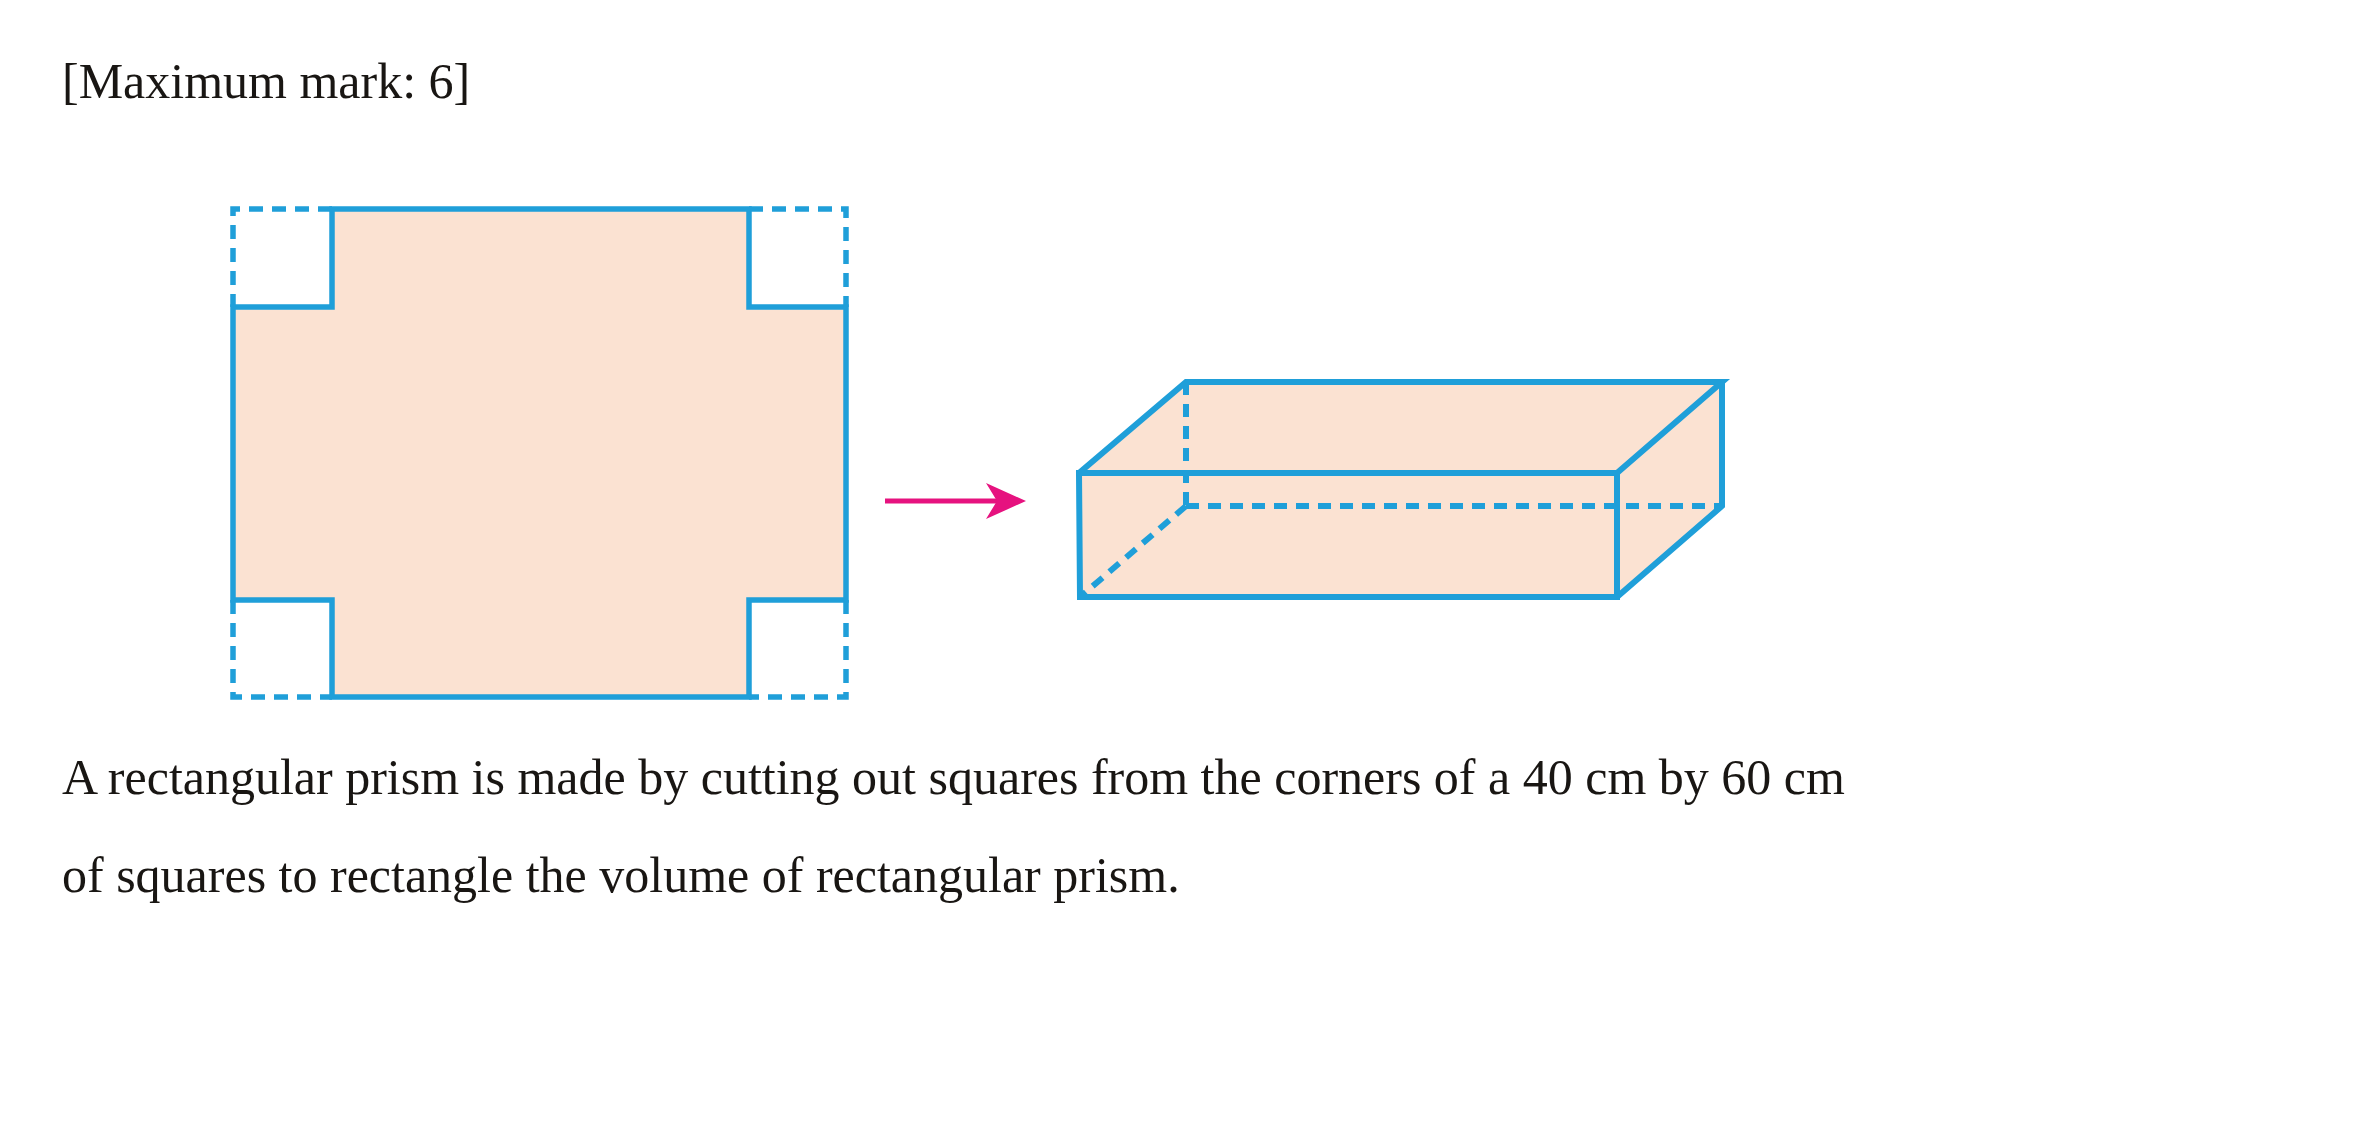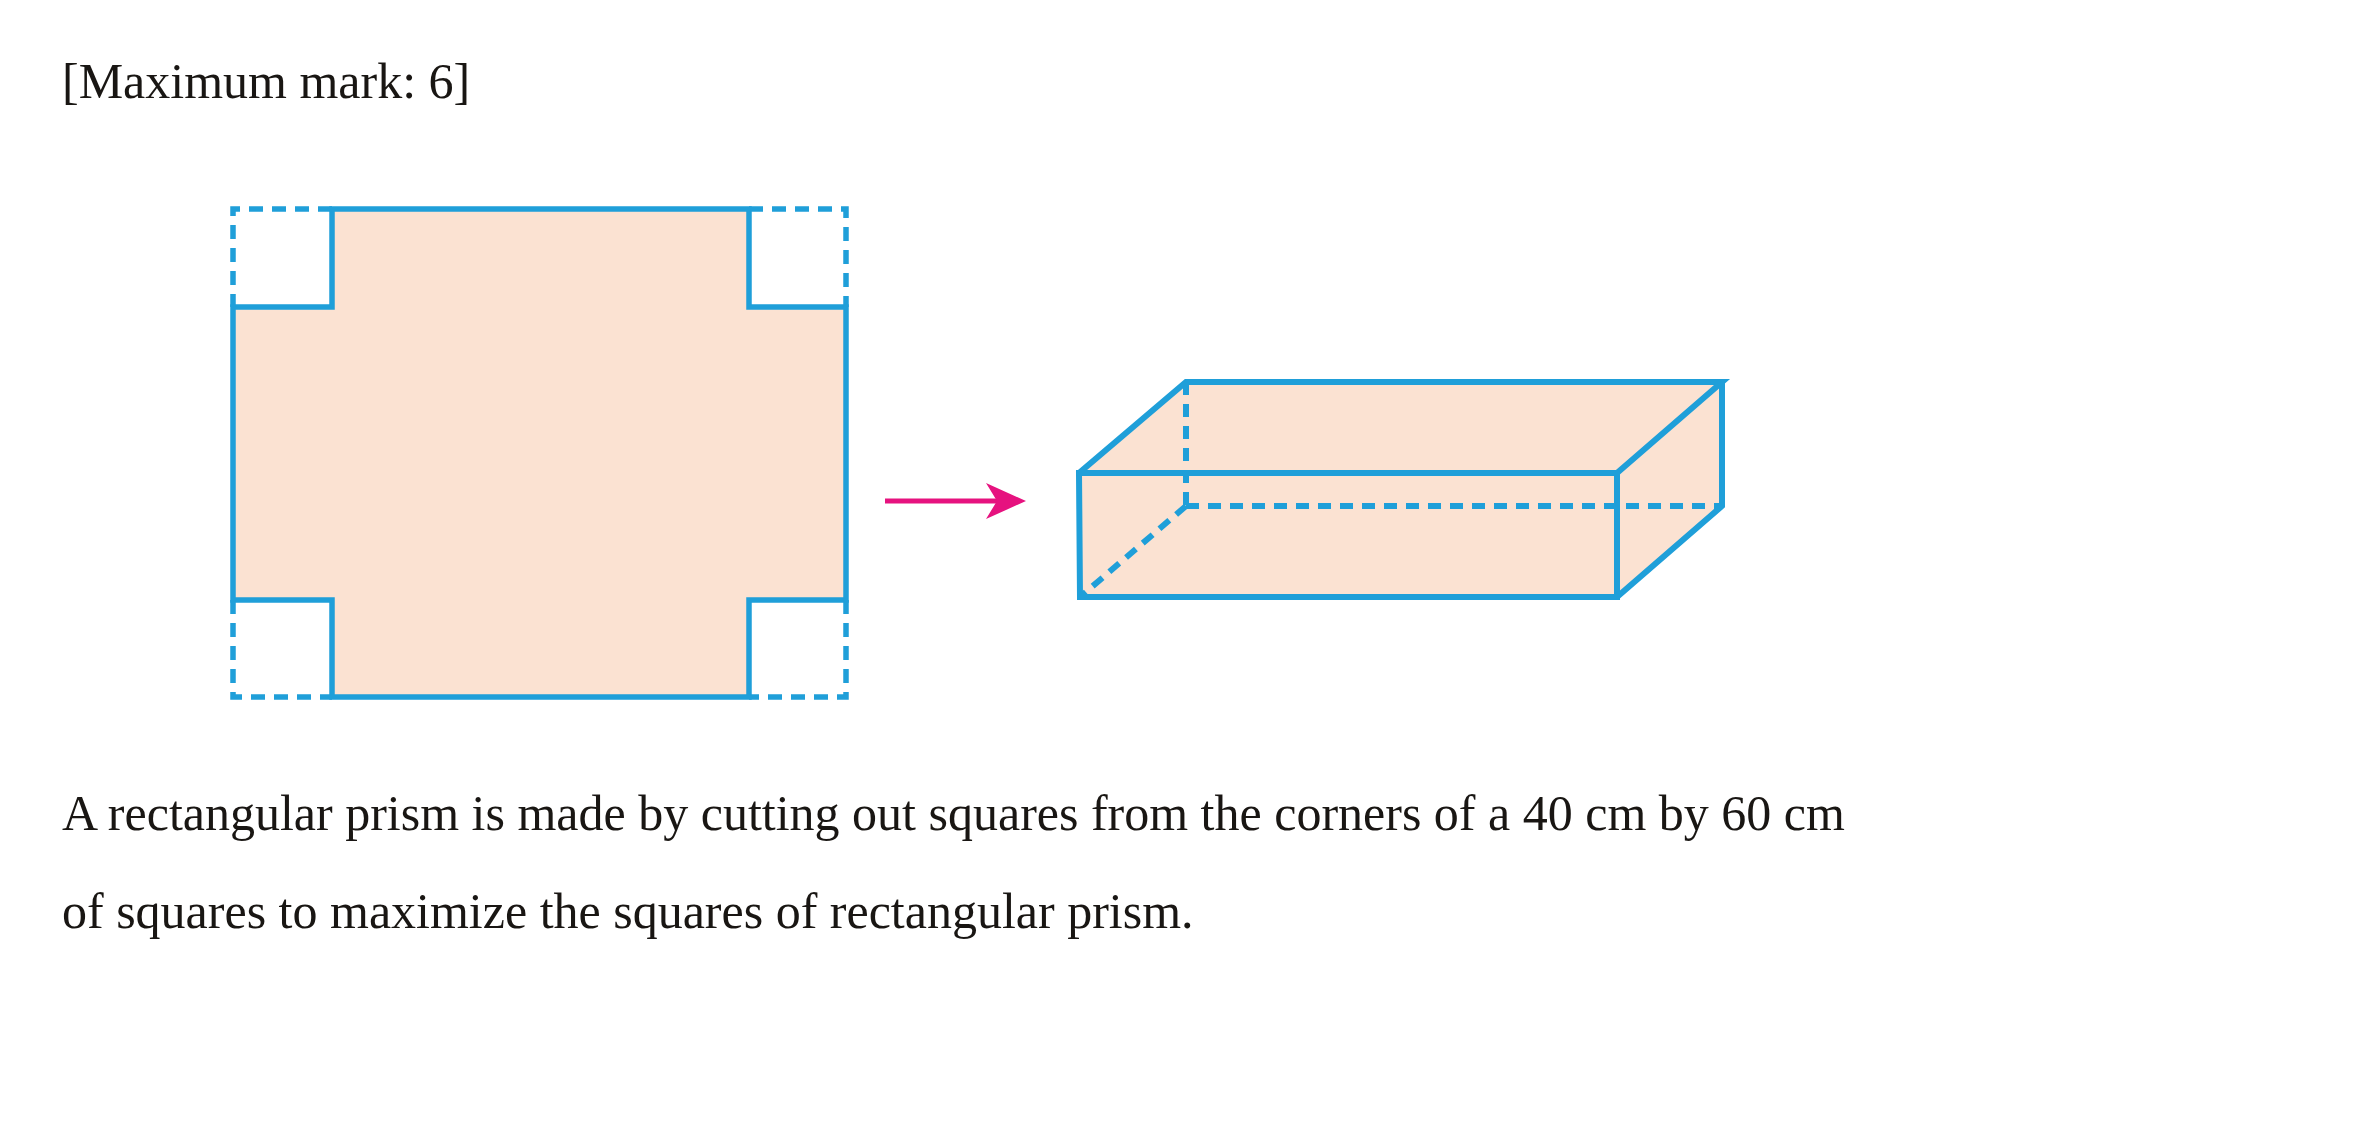--- a/index.html
+++ b/index.html
@@ -18,21 +18,21 @@
     overflow:hidden;
   }
   .page{position:relative;width:2362px;height:1134px;}
   .max-mark{
     position:absolute;left:62px;top:52px;
     font-size:50px;line-height:58px;
     white-space:pre;
   }
   .figure-svg{position:absolute;left:0;top:0;}
   .problem{
-    position:absolute;left:62px;top:764px;width:2262px;
+    position:absolute;left:62px;top:728px;width:2262px;
     font-size:50px;line-height:98px;
   }
   .problem .line{white-space:pre;}
   
   .net-cross{
     fill:var(--sheet-fill);
     stroke:var(--diagram-blue);
     stroke-width:5.5;
     stroke-linejoin:miter;
   }
@@ -99,16 +99,16 @@
       <path class="prism-hidden" d="M1186,382 L1186,506 M1186,506 L1722,506 M1186,506 L1080,597"></path>
 
       <path class="prism-solid" d="M1079,473 L1617,473 L1617,597 L1080,597 Z
                M1079,473 L1186,382 L1722,382 L1617,473
                M1722,382 L1722,506 L1617,597"></path>
     </g>
   </svg>
 
   <div class="problem">
     <div class="line">A rectangular prism is made by cutting out squares from the corners of a 40 cm by 60 cm</div>
-    <div class="line">of squares to maximize the squares of rectangular prism.</div>
+    <div class="line">of squares to rectangle the volume of rectangular prism.</div>
   </div>
 
 </div>
 
 </body></html>

